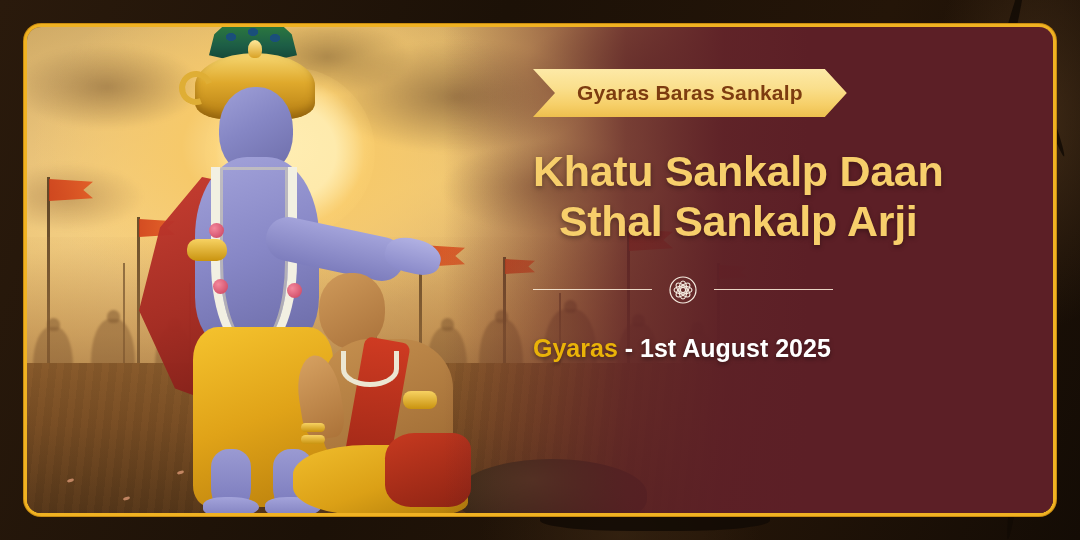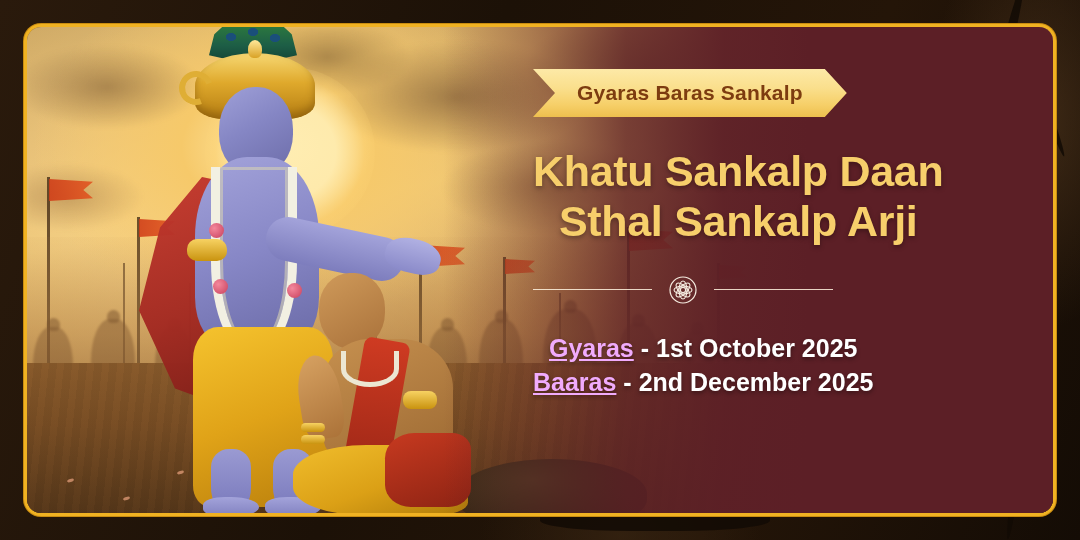--- a/index.html
+++ b/index.html
@@ -305,21 +305,21 @@
   }
   .divider .line { flex:1; height:1px; background:rgba(255,245,225,.85); }
   .rosette { margin:0 16px; flex:none; display:block; }
 
   .dates { margin-top:26px; text-align:center; }
   .date-row {
     font-size:25px; font-weight:bold; color:#ffffff;
     line-height:1.38; white-space:nowrap;
     text-shadow:0 2px 4px rgba(0,0,0,.4);
   }
-  .date-label { color:#f0abfc;text-decoration:underline; }
+  .date-label { color:#eab308; }
 </style>
 </head>
 <body>
 
 <div id="banner">
 
   <div class="outer-bark"></div>
   <div class="branch" style="left:1000px;top:-20px;width:10px;height:150px;transform:rotate(14deg);"></div>
   <div class="branch" style="left:1040px;top:40px;width:7px;height:120px;transform:rotate(-20deg);"></div>
   <div class="branch" style="left:1015px;top:380px;width:8px;height:160px;transform:rotate(8deg);"></div>
@@ -439,22 +439,19 @@
               <ellipse cx="15" cy="15" rx="4" ry="9" transform="rotate(135 15 15)"></ellipse>
               <circle cx="15" cy="15" r="2.6"></circle>
             </g>
           </svg>
         </span>
         <span class="line"></span>
       </div>
 
       <div class="dates">
         <div class="date-row">
-          <span class="date-label">Gyaras</span><span> - </span><span>1st October 2025</span>
-        </div>
-        <div class="date-row">
-          <span class="date-label">Baaras</span><span> - </span><span>2nd December 2025</span>
+          <span class="date-label">Gyaras</span><span> - </span><span>1st August 2025</span>
         </div>
       </div>
 
     </div>
   </div>
 </div>
 
 </body></html>

